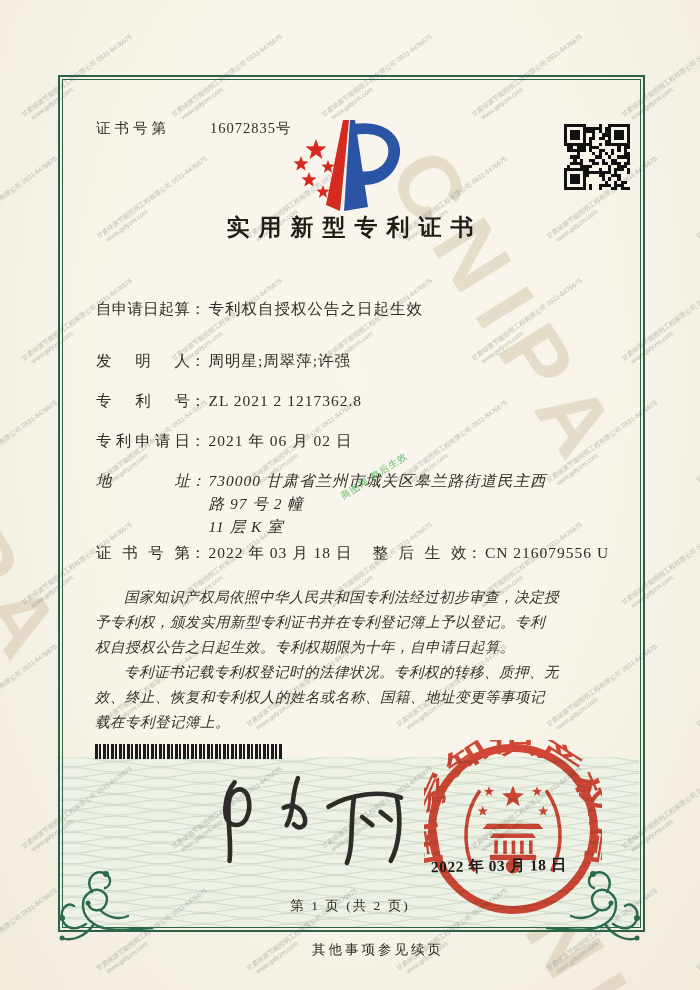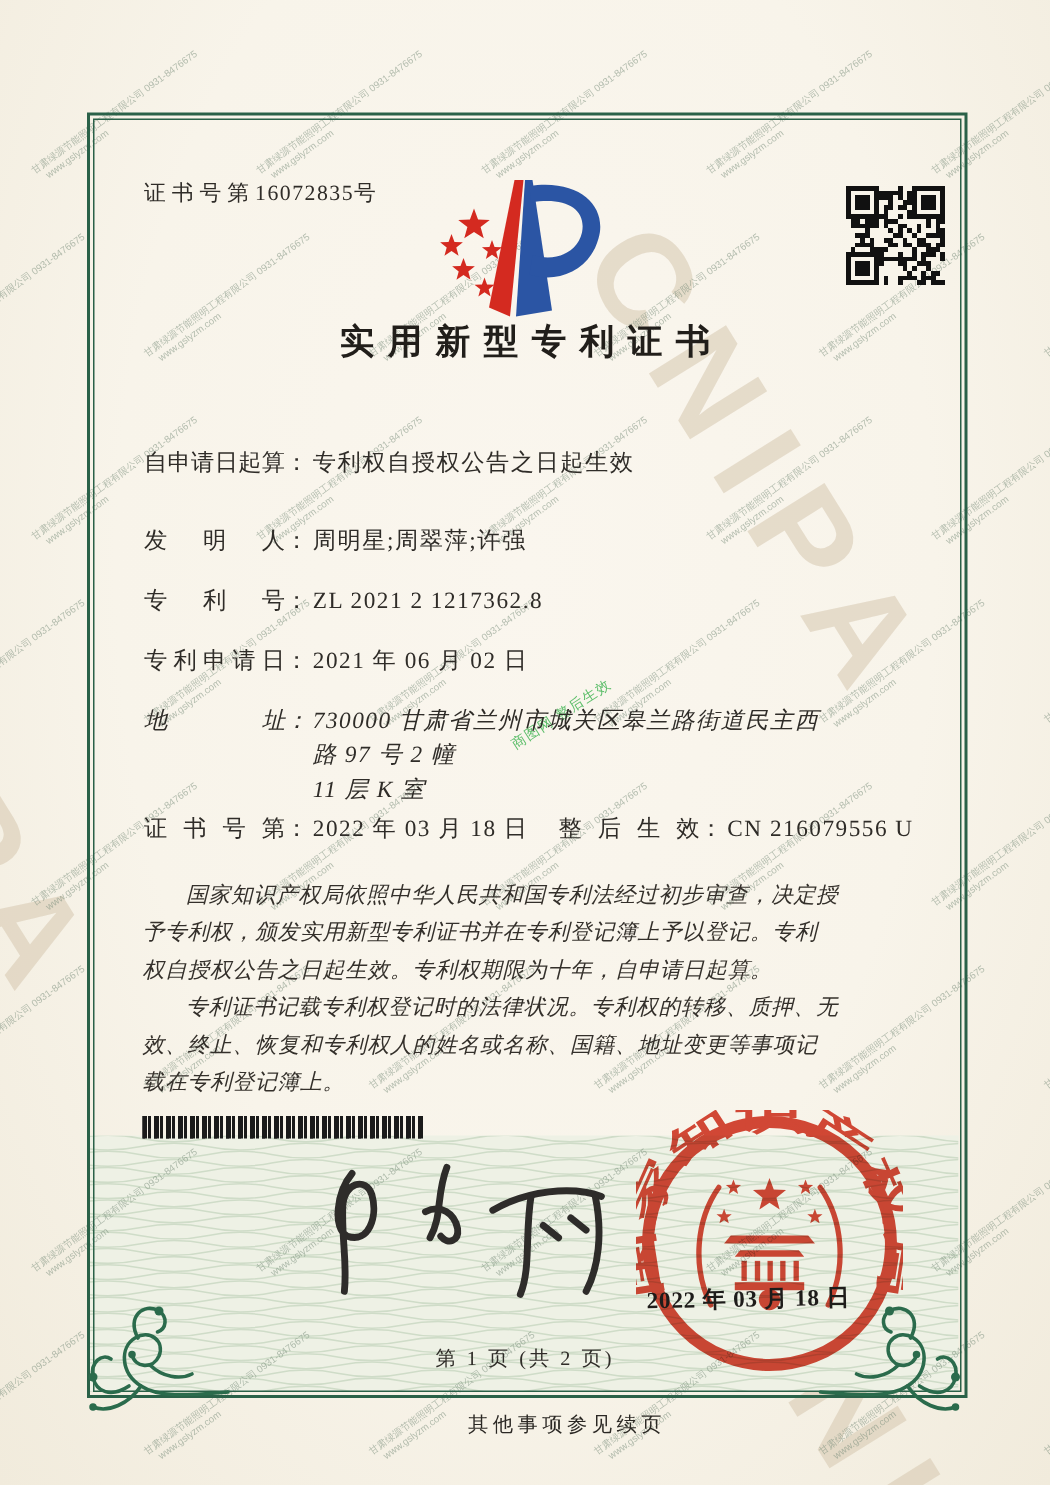--- a/index.html
+++ b/index.html
@@ -22,21 +22,21 @@
     font-size:6.5px;line-height:8px;color:rgba(122,142,124,.55);white-space:nowrap;}
   .wm-tile .l2{padding-left:6px;}
   .wm-green{position:absolute;left:336px;top:470px;z-index:3;transform:rotate(-33deg);
     font-size:9.5px;letter-spacing:1px;color:rgba(54,176,74,.8);white-space:nowrap;
     font-family:"Liberation Sans","DejaVu Sans",sans-serif;}
   
   .band{position:absolute;left:60px;top:757px;width:579px;height:171px;z-index:2;
     background:#eef1e5;overflow:hidden;}
   
   .cert-no{position:absolute;left:96px;top:119px;z-index:6;font-size:14.5px;letter-spacing:4px;}
-  .cert-no .num{letter-spacing:1px;}
+  .cert-no .num{letter-spacing:1px;margin-left:40px;}
   .qr{position:absolute;left:564px;top:124px;width:66px;height:66px;z-index:6;}
   .logo{position:absolute;left:283px;top:112px;width:125px;height:104px;z-index:6;}
   .title{position:absolute;left:0;top:212px;width:700px;z-index:6;text-align:center;
     font-size:23px;font-weight:700;letter-spacing:9px;text-indent:9px;color:#211e1a;}
   
   .fields{position:absolute;left:96px;top:297px;width:468px;z-index:6;font-size:15.5px;line-height:23px;}
   .frow{margin-bottom:17px;white-space:nowrap;}
   .frow.gap-lg{margin-bottom:29px;}
   .frow.addr{margin-bottom:3px;white-space:normal;}
   .fcell{white-space:nowrap;}

